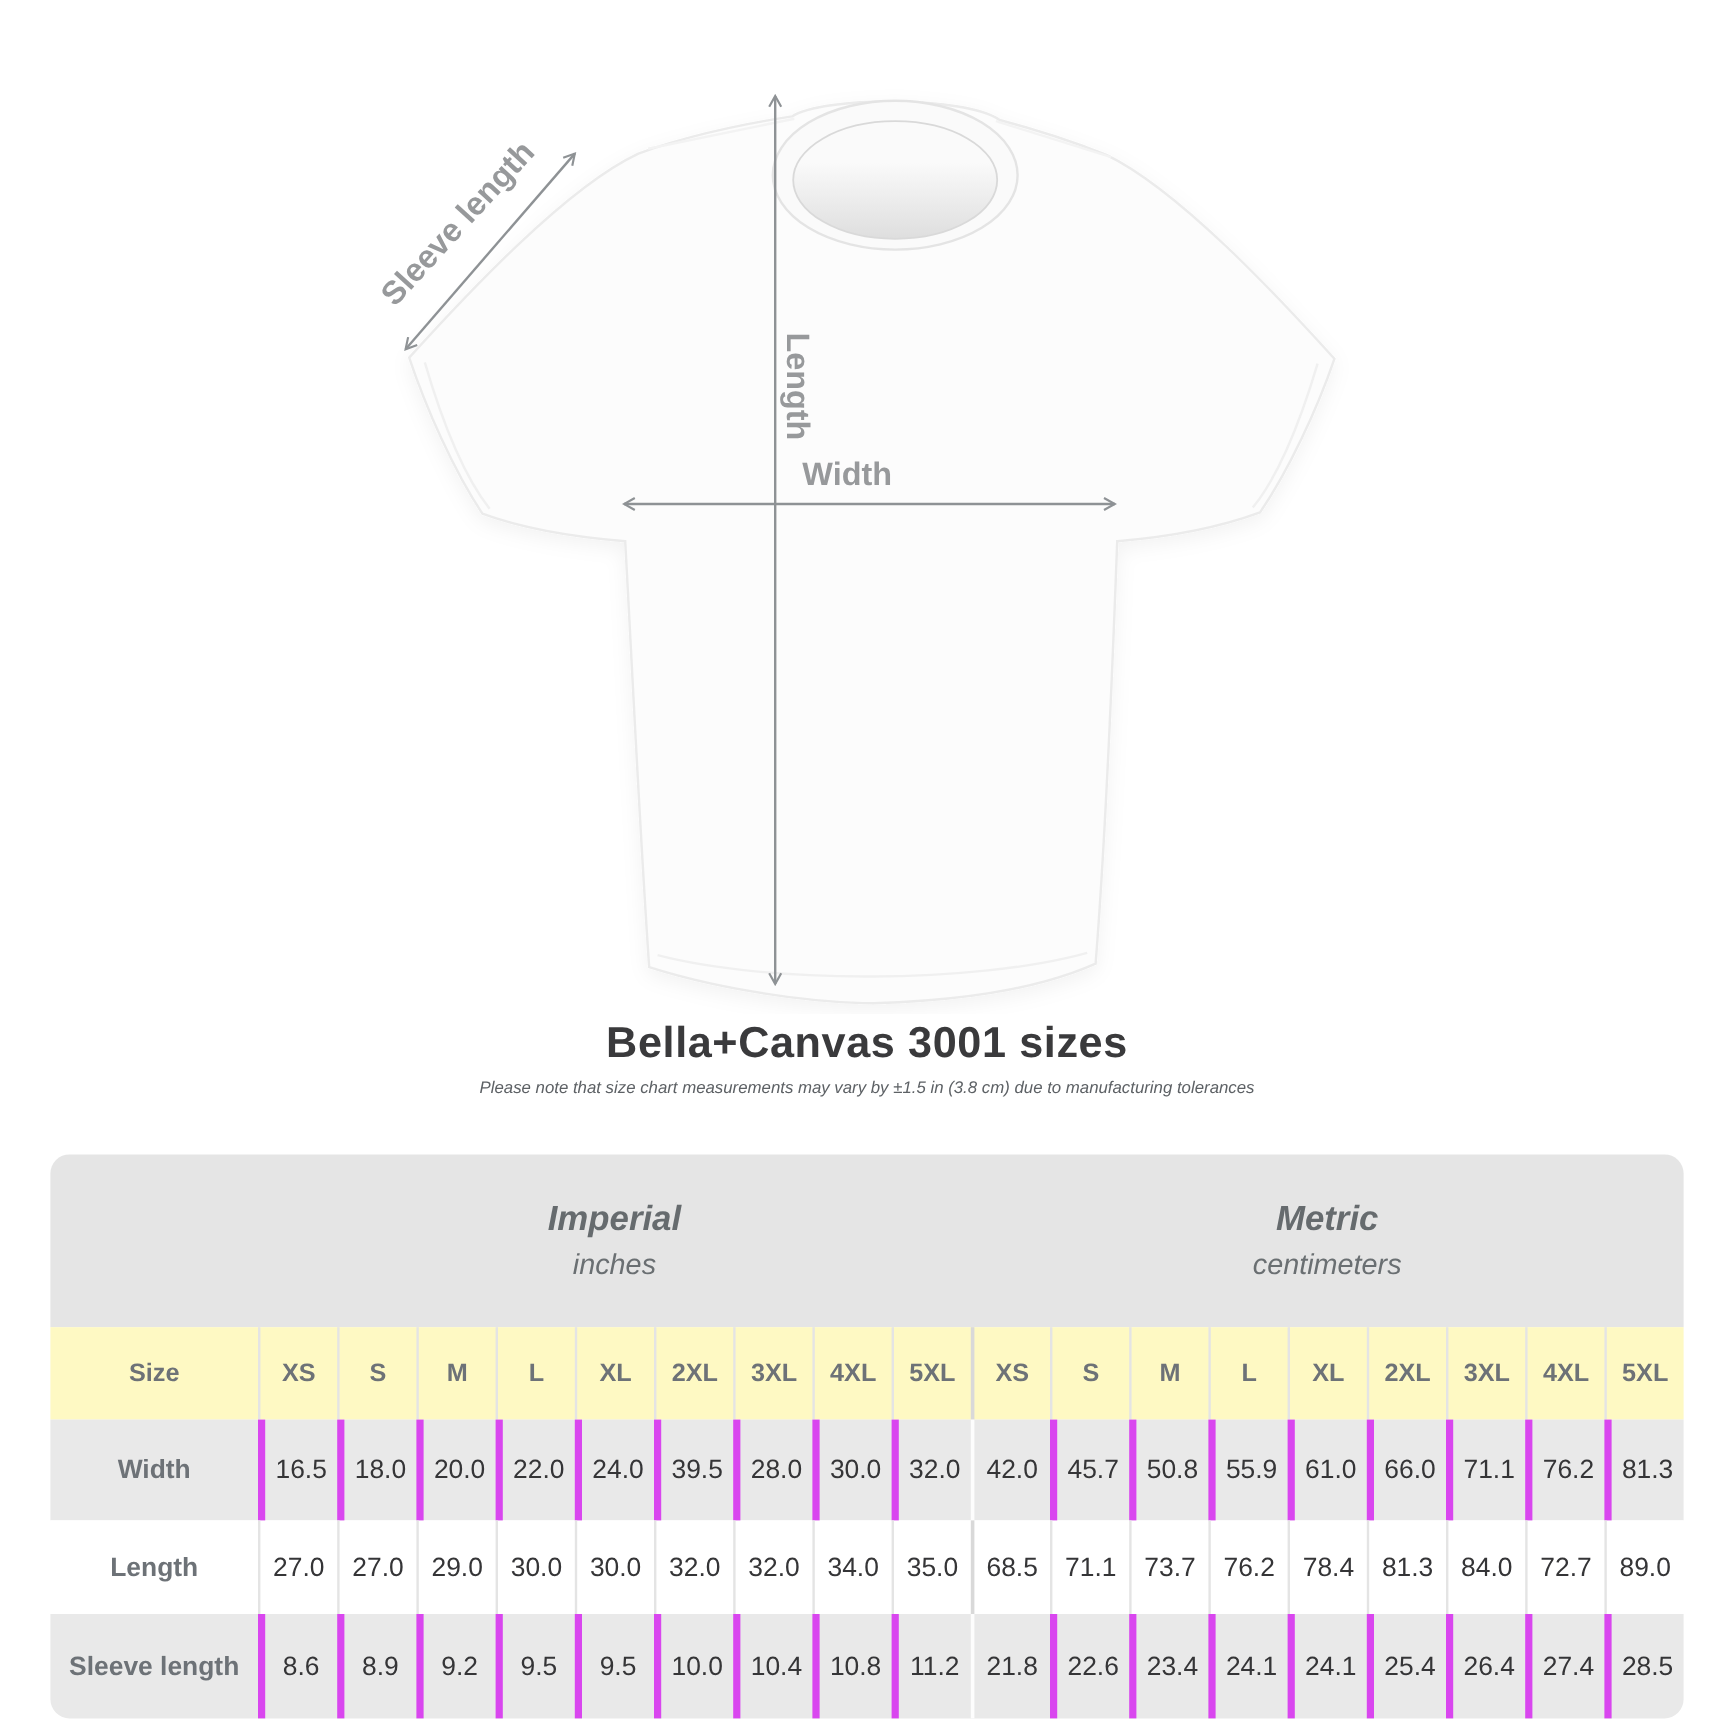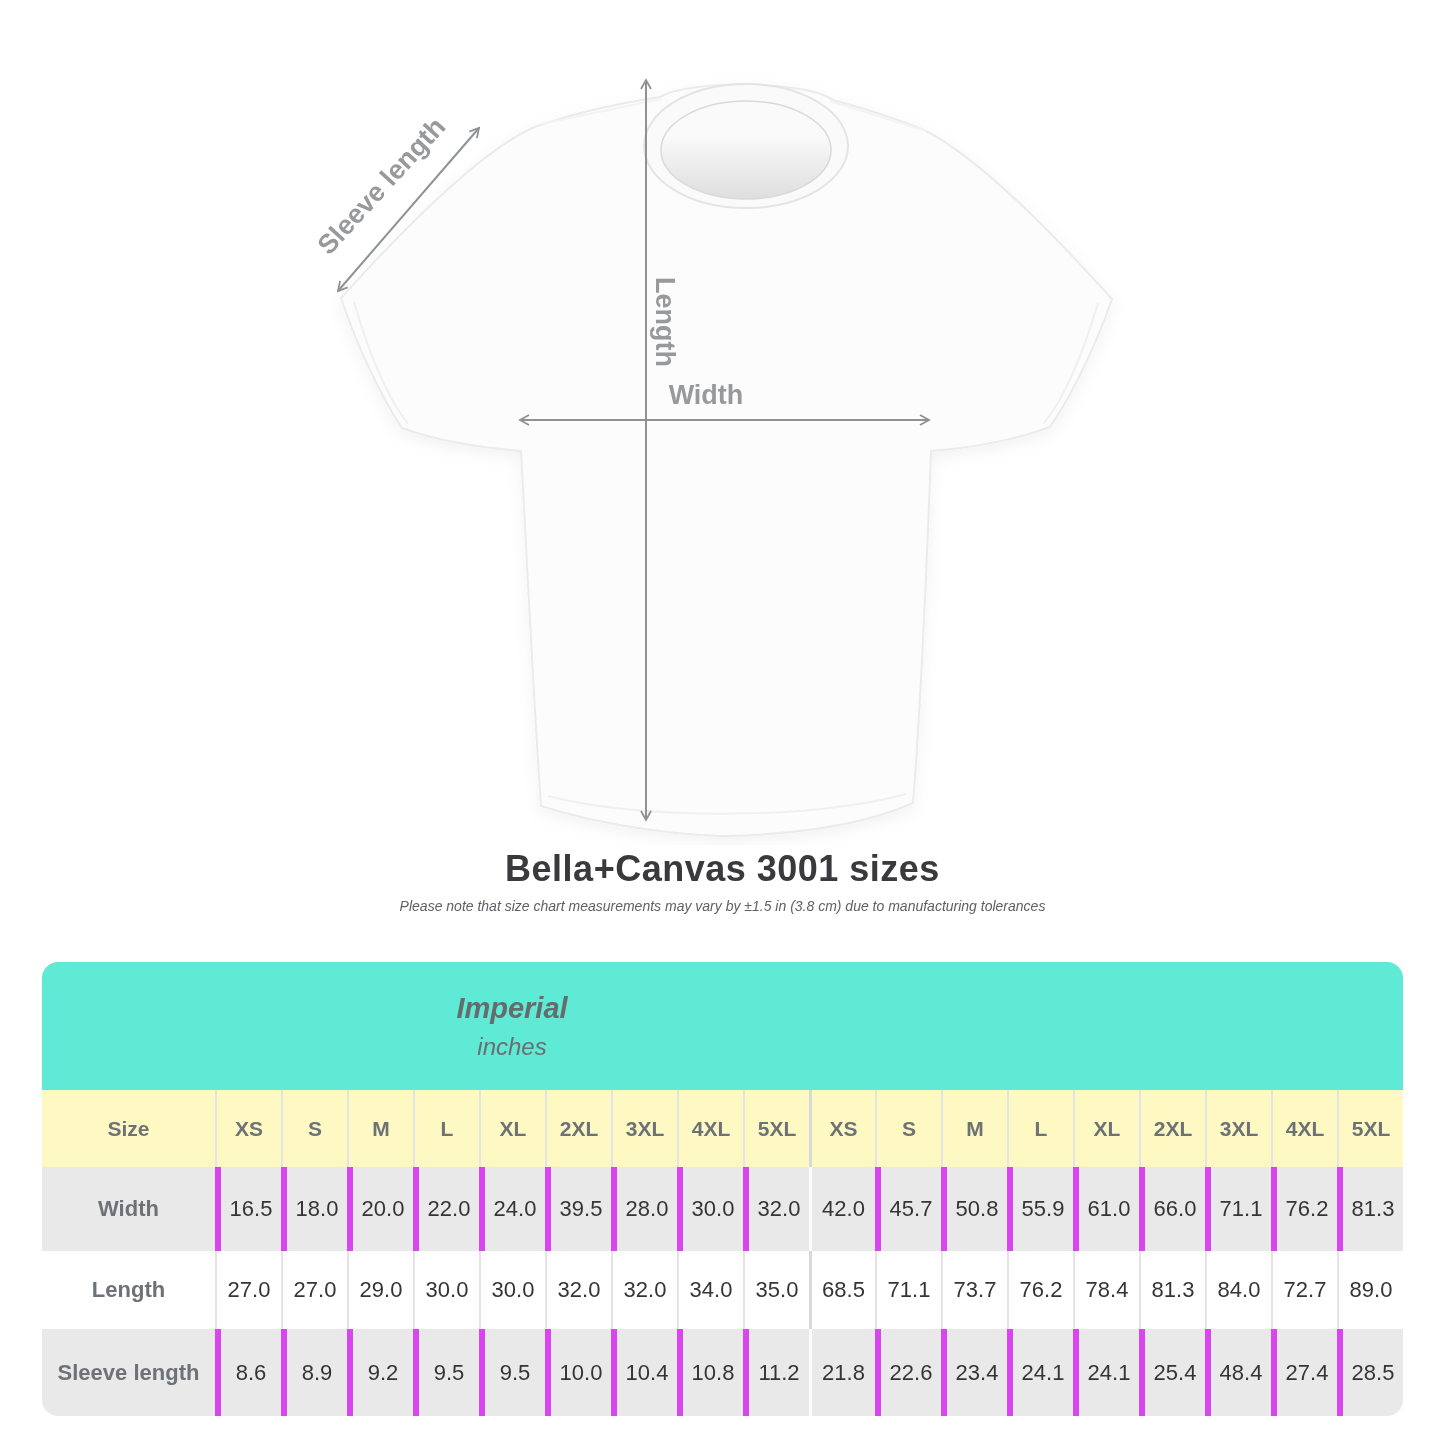--- a/index.html
+++ b/index.html
@@ -22,21 +22,21 @@
   
   .size-table{
     position:absolute;left:42px;top:962px;width:1361px;
   }
   .grid-row{
     display:grid;
     grid-template-columns:173px repeat(18,1fr);
     align-items:stretch;
   }
   .band{
-    background:#5eead4;border-radius:16px 16px 0 0;height:128px;
+    background:#e5e5e5;border-radius:16px 16px 0 0;height:144px;
   }
   .band .unit-block{
     display:flex;flex-direction:column;align-items:center;justify-content:center;
   }
   .band .unit-imperial{grid-column:2 / span 9;}
   .band .unit-metric{grid-column:11 / span 9;}
   .unit-label{font-size:29px;font-weight:bold;font-style:italic;color:#666b6e;}
   .unit-sublabel{font-size:24px;font-style:italic;color:#6a6f72;margin-top:8px;}
   .row-header{height:77px;background:#fef9c3;}
   .row-data-a{background:#e9e9e9;}
@@ -110,20 +110,24 @@
 </div>
 
 <div class="chart-title">Bella+Canvas 3001 sizes</div>
 <div class="chart-subtitle">Please note that size chart measurements may vary by ±1.5 in (3.8 cm) due to manufacturing tolerances</div>
 
 <div class="size-table">
   <div class="grid-row band">
     <div class="unit-block unit-imperial">
       <div class="unit-label">Imperial</div>
       <div class="unit-sublabel">inches</div>
+    </div>
+    <div class="unit-block unit-metric">
+      <div class="unit-label">Metric</div>
+      <div class="unit-sublabel">centimeters</div>
     </div>
   </div>
   <div class="grid-row row-header" id="sizeHeaderRow">
       <div class="cell head">Size</div>
       <div class="cell head sep-light">XS</div>
       <div class="cell head sep-light">S</div>
       <div class="cell head sep-light">M</div>
       <div class="cell head sep-light">L</div>
       <div class="cell head sep-light">XL</div>
       <div class="cell head sep-light">2XL</div>
@@ -192,17 +196,17 @@
       <div class="cell  sep-white">10.0</div>
       <div class="cell  sep-white">10.4</div>
       <div class="cell  sep-white">10.8</div>
       <div class="cell  sep-white">11.2</div>
       <div class="cell  sep-white metric-start">21.8</div>
       <div class="cell  sep-white">22.6</div>
       <div class="cell  sep-white">23.4</div>
       <div class="cell  sep-white">24.1</div>
       <div class="cell  sep-white">24.1</div>
       <div class="cell  sep-white">25.4</div>
-      <div class="cell  sep-white">48.4</div>
+      <div class="cell  sep-white">26.4</div>
       <div class="cell  sep-white">27.4</div>
       <div class="cell  sep-white">28.5</div>
     </div>
 </div>
 
 </body></html>

